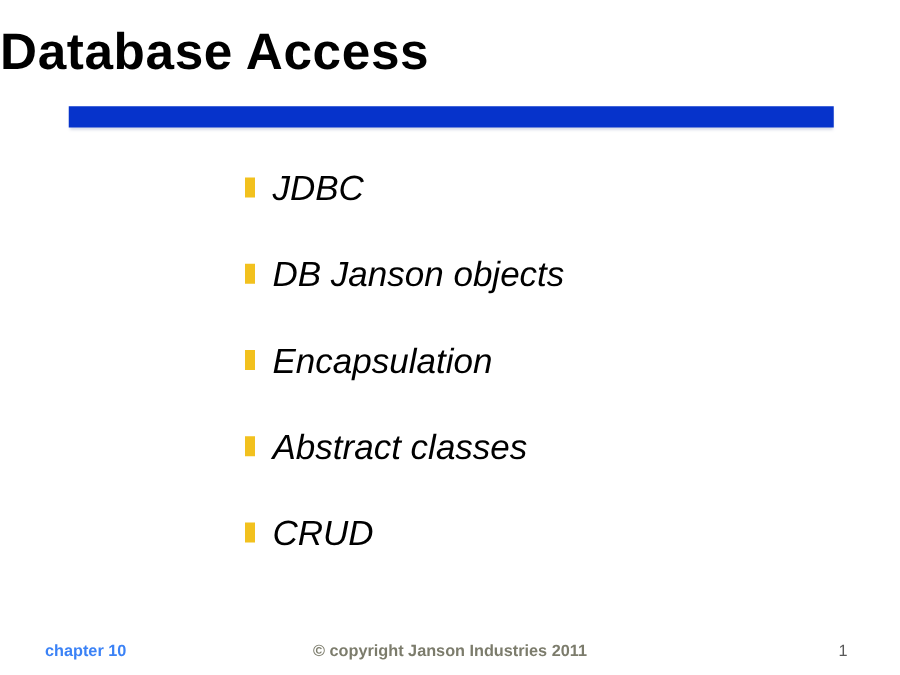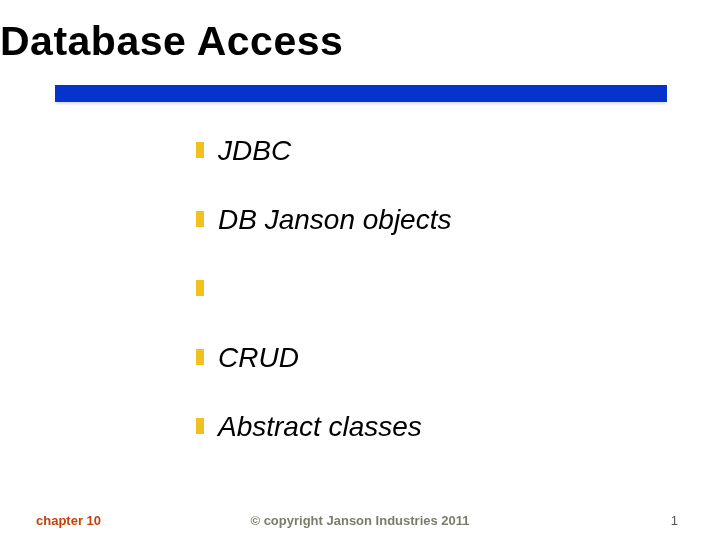--- a/index.html
+++ b/index.html
@@ -69,21 +69,21 @@
     bottom: 12px;
     width: 720px;
     height: 18px;
     font-size: 13px;
   }
   .footer-left {
     position: absolute;
     left: 36px;
     bottom: 0;
     font-weight: bold;
-    color: #c2410c;
+    color: #3b82f6;
   }
   .footer-center {
     position: absolute;
     left: 0;
     width: 720px;
     text-align: center;
     bottom: 0;
     font-weight: bold;
     color: #7c7c6c;
   }
@@ -108,28 +108,29 @@
     <div class="bullet-item">
       <span class="bullet-marker"></span>
       <span class="bullet-text">JDBC</span>
     </div>
     <div class="bullet-item">
       <span class="bullet-marker"></span>
       <span class="bullet-text">DB Janson objects</span>
     </div>
     <div class="bullet-item">
       <span class="bullet-marker"></span>
+      <span class="bullet-text">Encapsulation</span>
+    </div>
+    <div class="bullet-item">
+      <span class="bullet-marker"></span>
+      <span class="bullet-text">Abstract classes</span>
     </div>
     <div class="bullet-item">
       <span class="bullet-marker"></span>
       <span class="bullet-text">CRUD</span>
-    </div>
-    <div class="bullet-item">
-      <span class="bullet-marker"></span>
-      <span class="bullet-text">Abstract classes</span>
     </div>
   </div>
 
   <div class="footer">
     <span class="footer-left">chapter 10</span>
     <span class="footer-center">© copyright Janson Industries 2011</span>
     <span class="footer-right">1</span>
   </div>
 
 </div>

